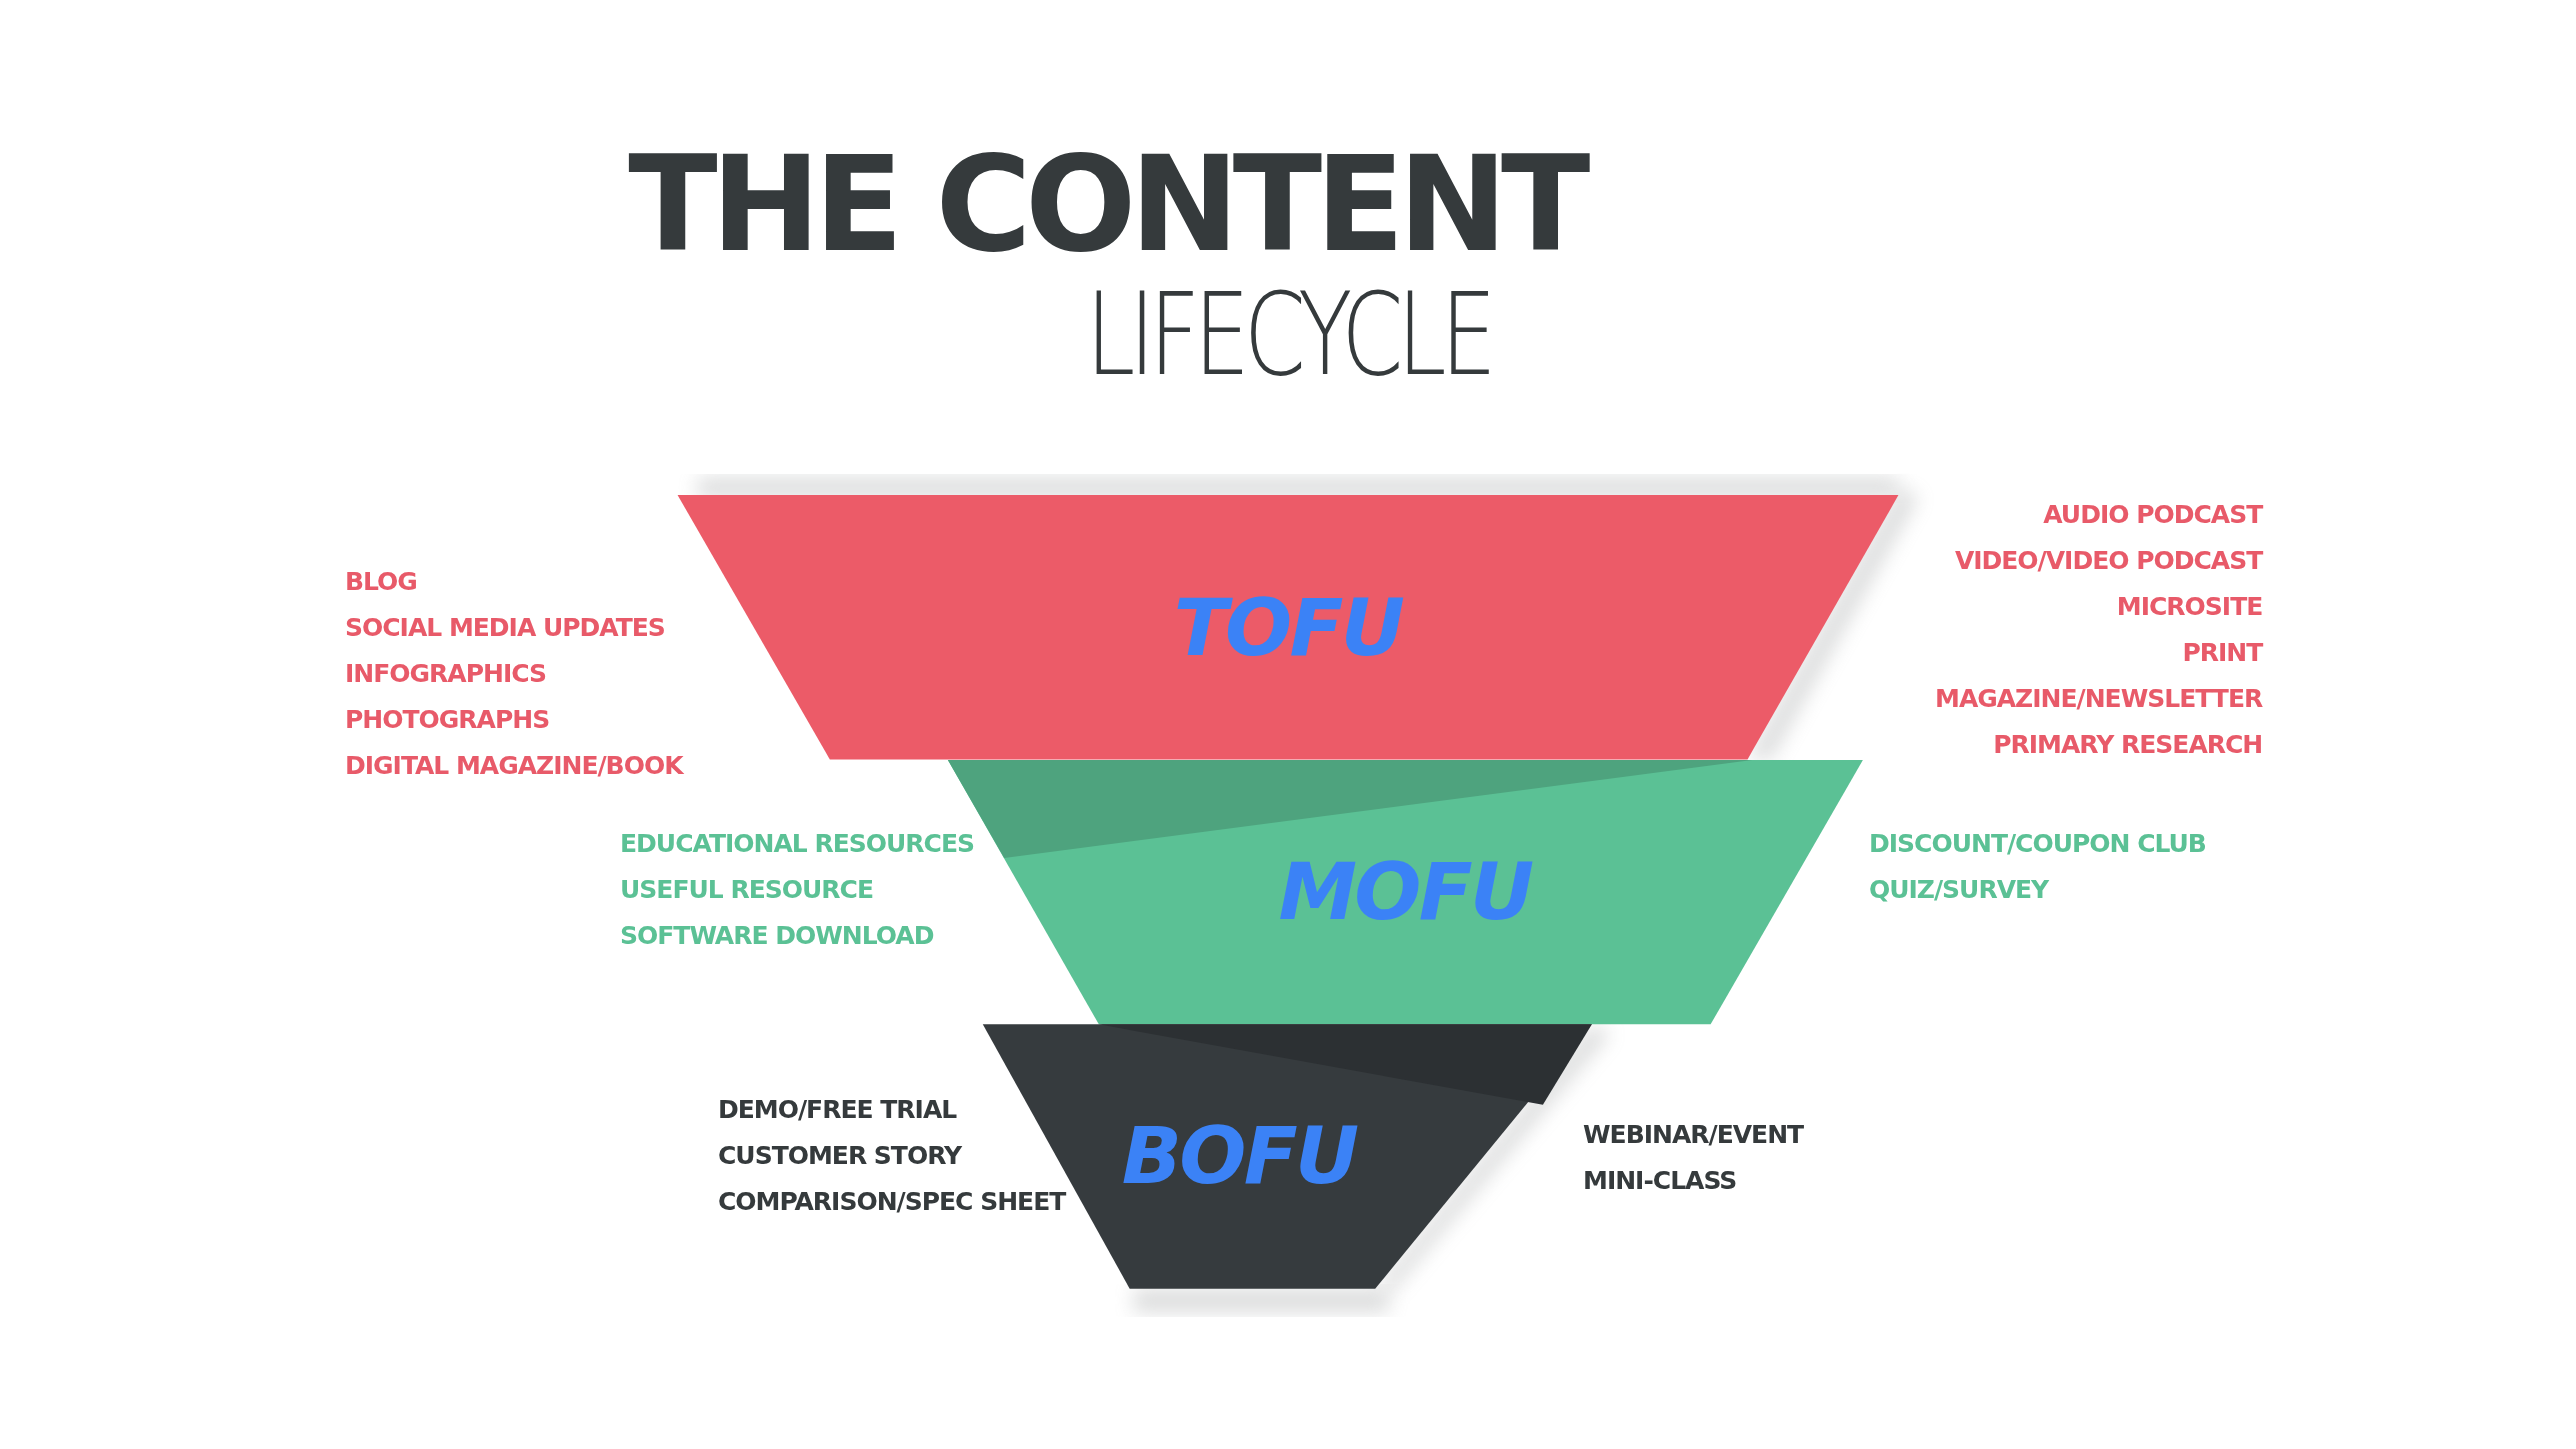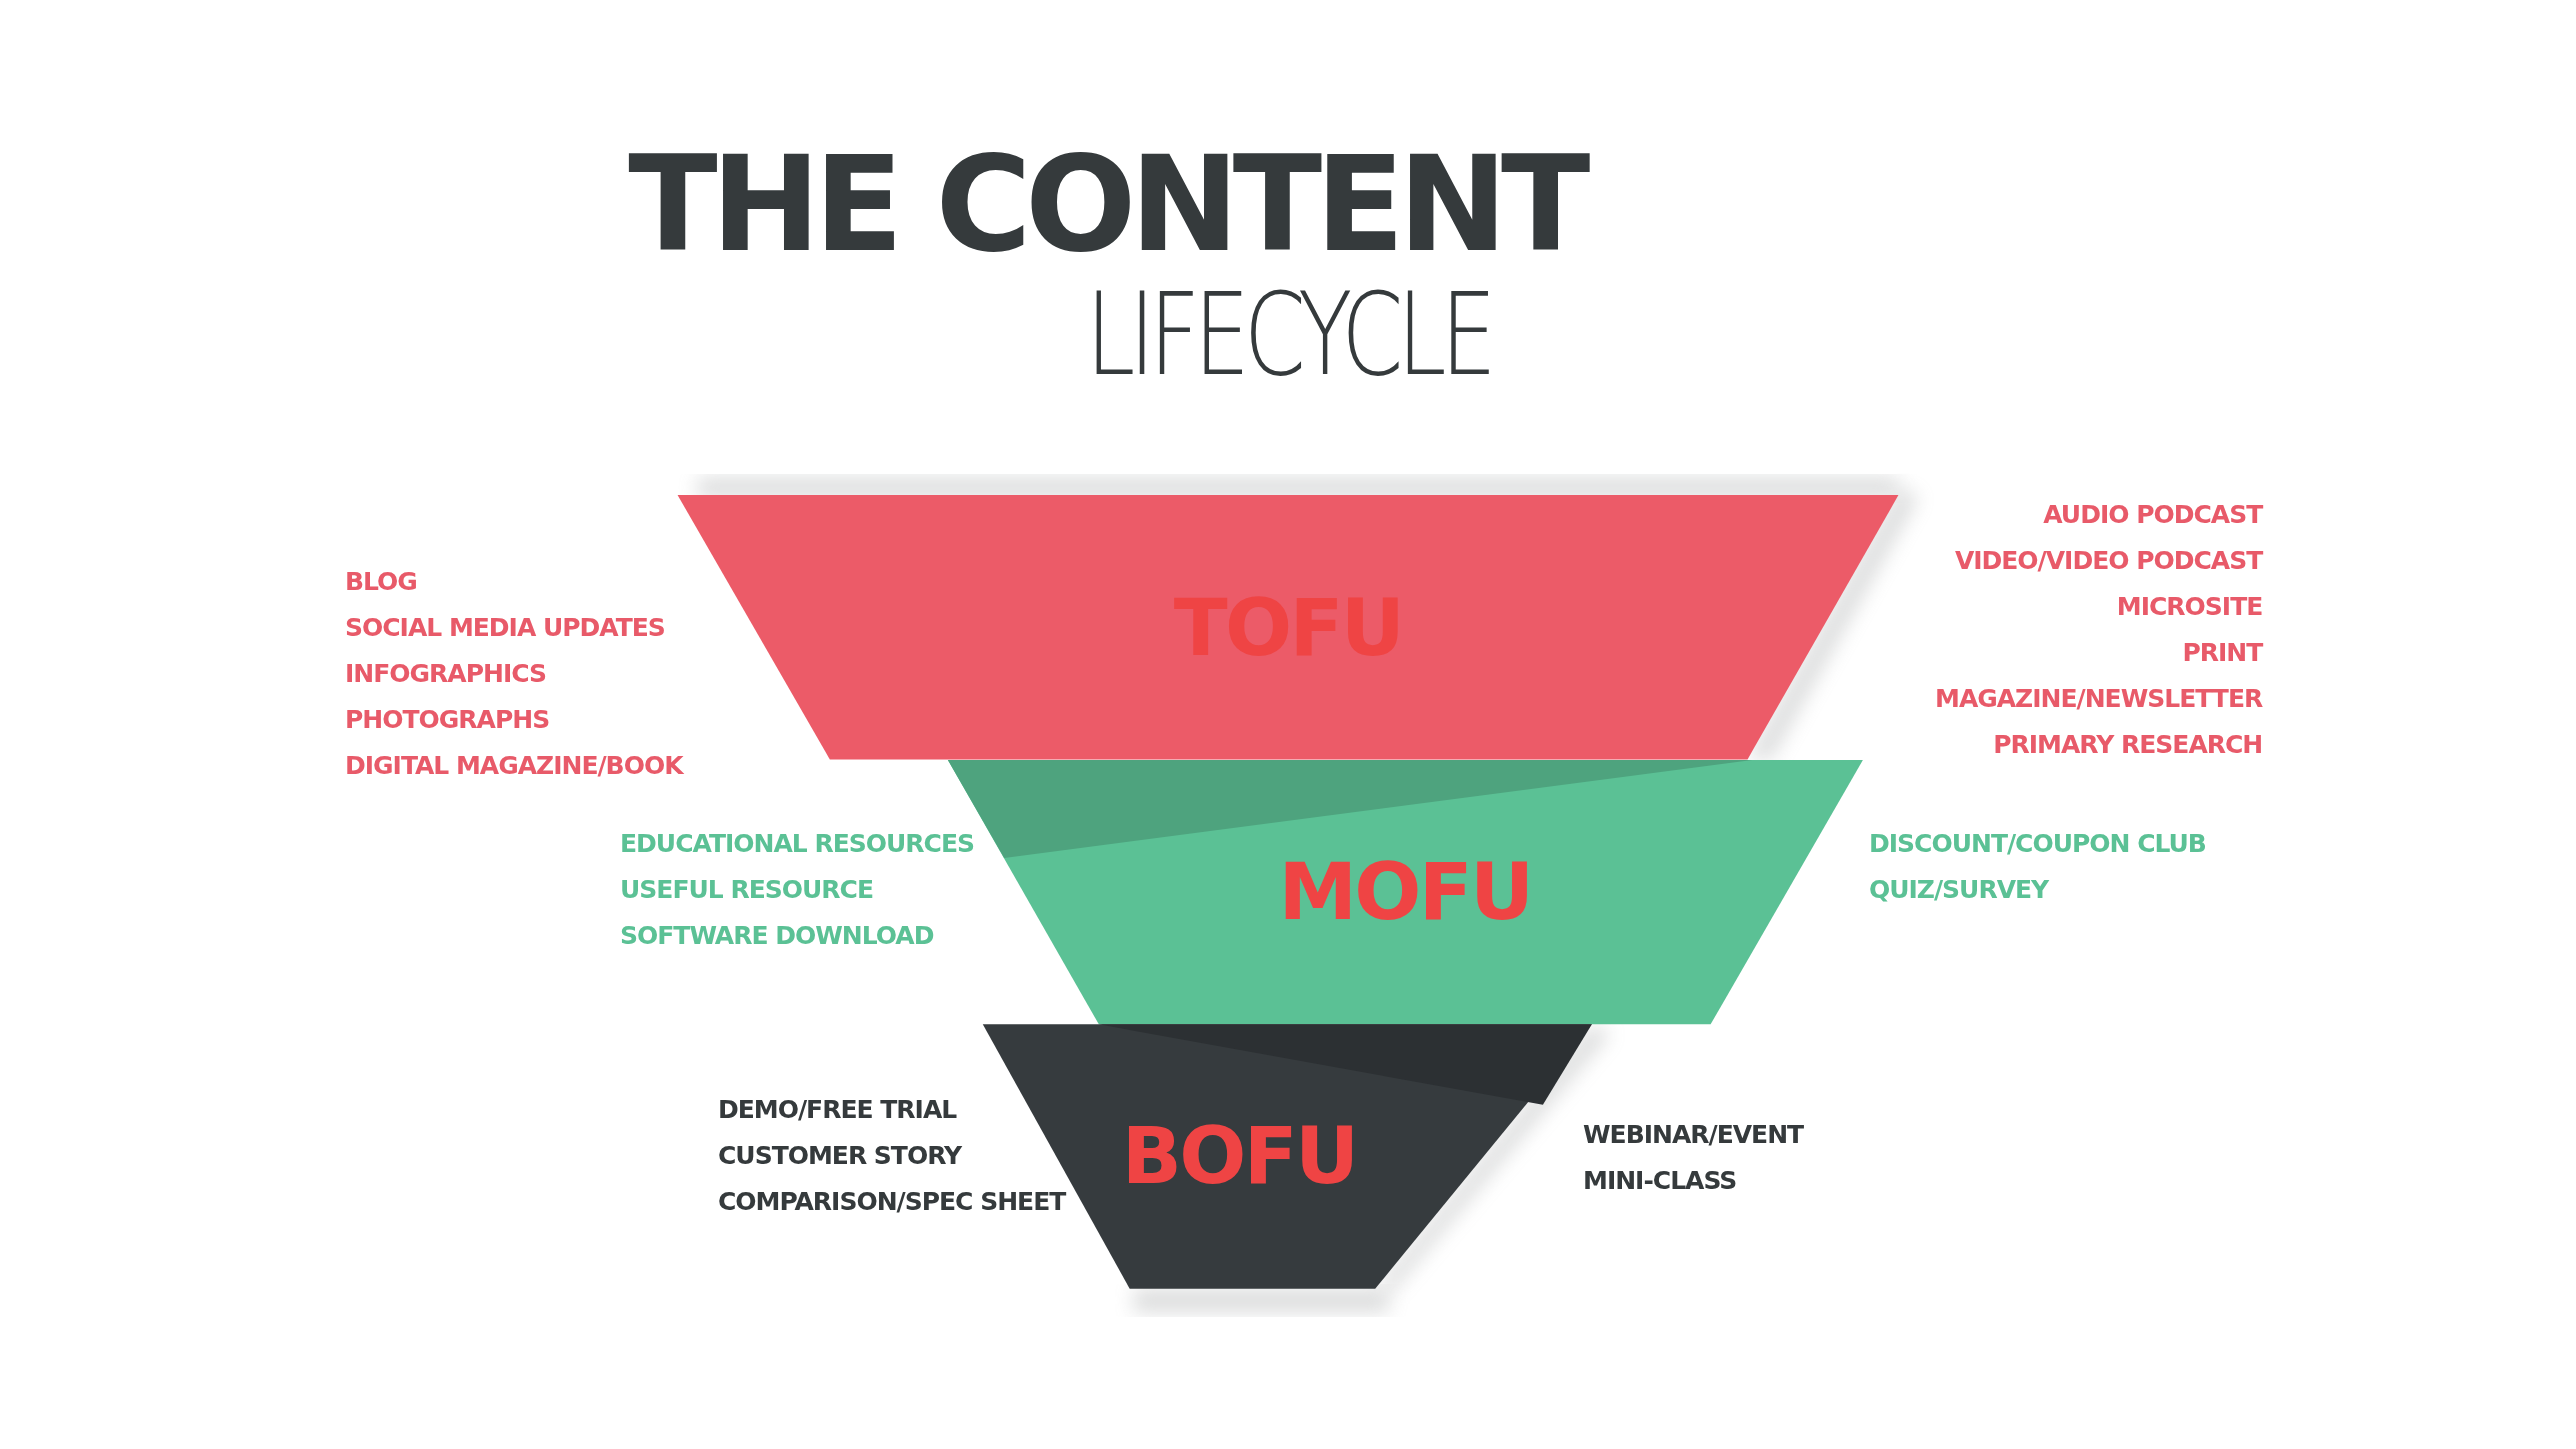--- a/index.html
+++ b/index.html
@@ -5,23 +5,23 @@
   html, body { margin: 0; padding: 0; background: #ffffff; }
   body { width: 2576px; height: 1449px; position: relative; overflow: hidden;
          font-family: "DejaVu Sans", "Liberation Sans", sans-serif; }
   .title-main { position: absolute; left: 0; width: 2212px; top: 131px; text-align: center;
     font-family: "DejaVu Sans", sans-serif; font-weight: 900; font-size: 131px; line-height: 148px;
     color: #353A3C; letter-spacing: -6.7px; transform: scaleX(1.0); }
   .title-sub { position: absolute; left: 0; width: 2576px; top: 274px; text-align: center;
     font-family: "DejaVu Sans", sans-serif; font-weight: 200; font-size: 114px; line-height: 121px;
     color: #353A3C; letter-spacing: -8px; transform: scaleX(0.78); transform-origin: 1288px 0; }
   svg.funnel { position: absolute; left: 0; top: 0; width: 2576px; height: 1449px; }
-  .stage-label { position: absolute; color: #ef4444; font-family: "DejaVu Sans", sans-serif;
+  .stage-label { position: absolute; color: #3b82f6; font-family: "DejaVu Sans", sans-serif;
     font-weight: bold; font-size: 79px; line-height: 81px; letter-spacing: -2.7px;
-    text-align: center; width: 402px; }
+    text-align: center; width: 402px; font-style: italic; }
   .list { position: absolute; margin: 0; padding: 0; list-style: none; }
   .list li { font-family: "DejaVu Sans", sans-serif; font-weight: bold; font-size: 25px;
     line-height: 46px; height: 46px; white-space: nowrap; letter-spacing: -1px; }
   .red li { color: #E85A69; }
   .green li { color: #5BC195; }
   .dark li { color: #353A3C; }
 </style>
 </head>
 <body>
 

